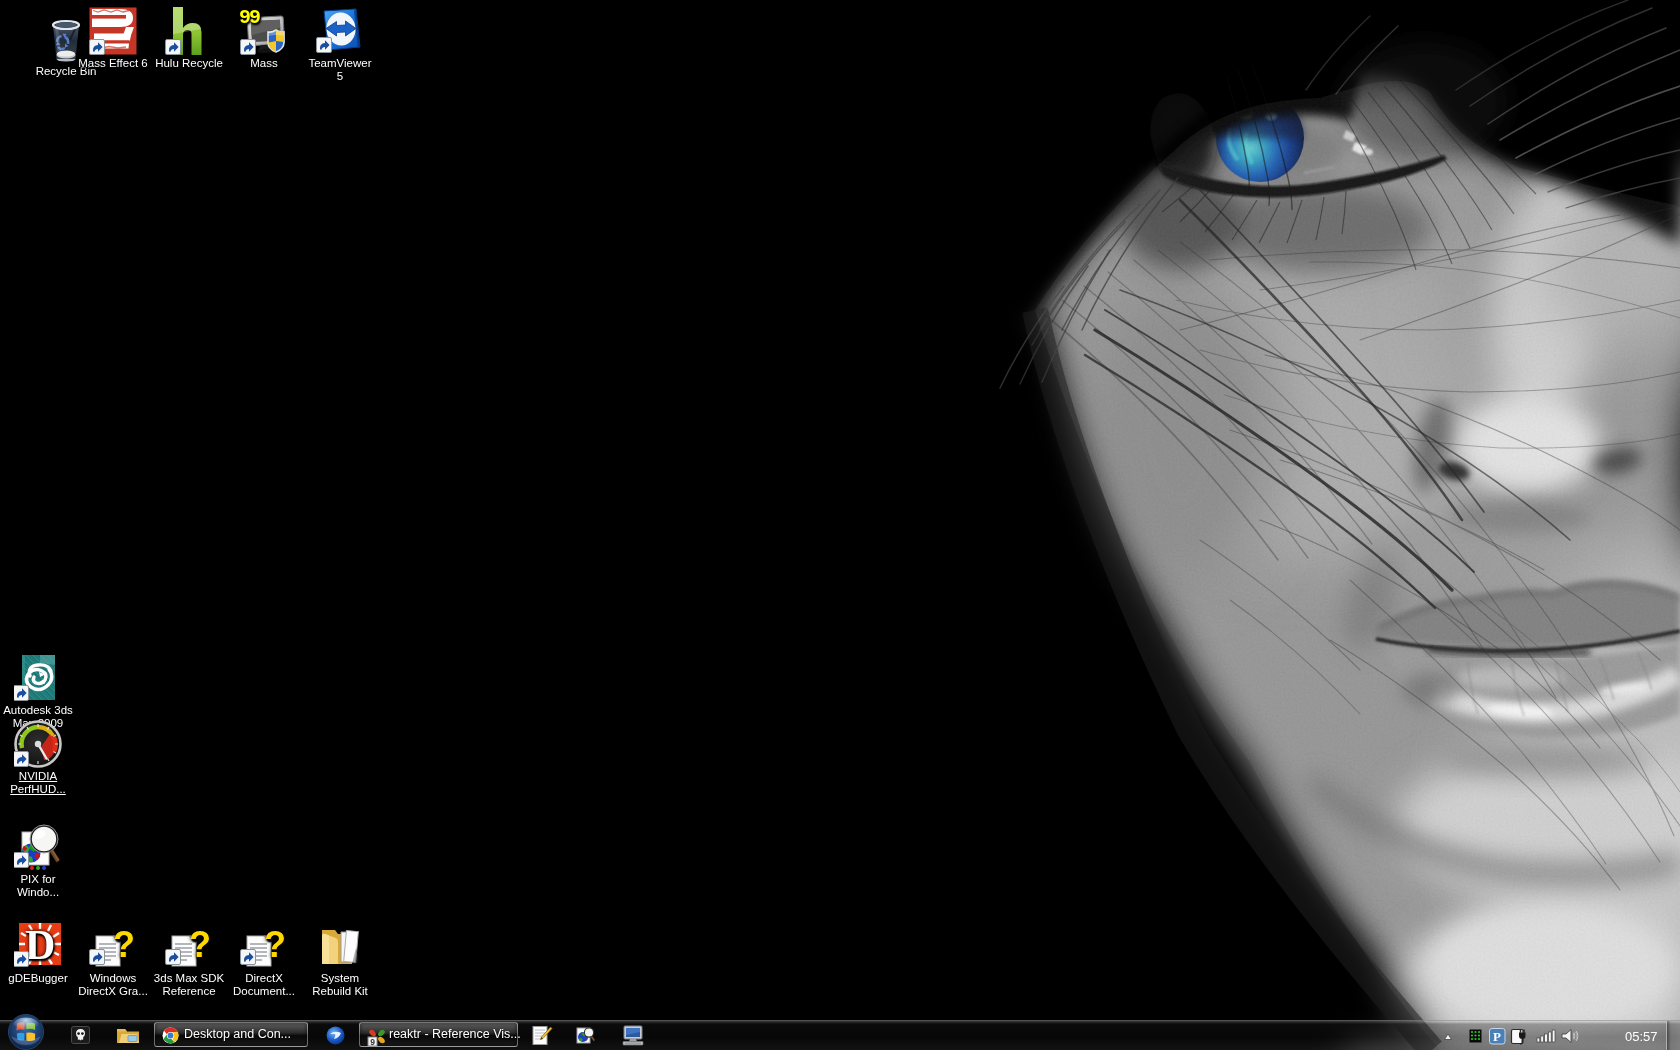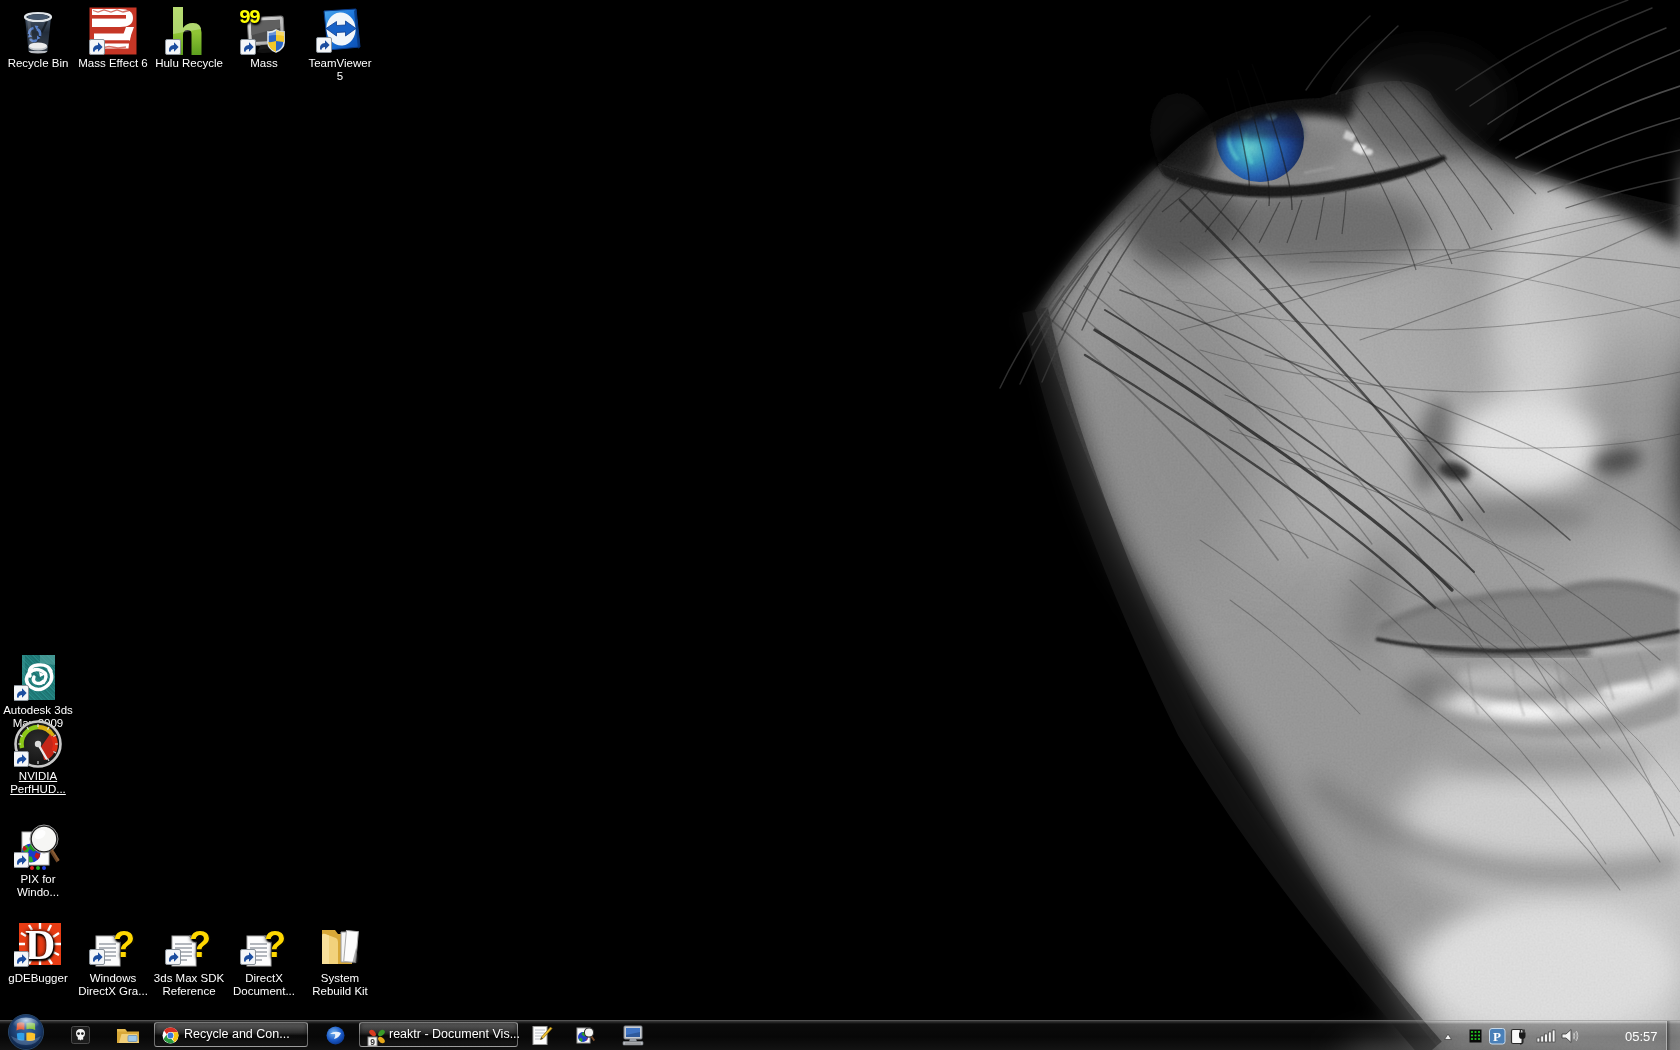--- a/index.html
+++ b/index.html
@@ -207,21 +207,21 @@
 <path d="M1350,580 Q1440,660 1520,750 Q1570,810 1606,864" stroke-width="1.05"></path>
 <path d="M1480,600 Q1570,668 1640,742 Q1668,774 1680,792" stroke-width="0.91"></path>
 <path d="M1200,540 Q1290,600 1360,670" stroke-width="1.12"></path>
 <path d="M1230,600 Q1300,650 1360,714" stroke-width="1.05"></path>
 </g>
 <g opacity="0.085" clip-path="url(#skinclip)">
 <rect x="980" y="0" width="700" height="1050" filter="url(#grain)"></rect>
 </g>
 </svg>
 
-<div class="ic" style="left:0px;top:7px;">
+<div class="ic" style="left:0px;top:15px;padding-left:28px;">
     <svg width="48" height="48" viewBox="0 0 48 48">
 <defs>
         <linearGradient id="rbG" x1="0" y1="0" x2="0" y2="1">
           <stop offset="0%" stop-color="#4a5a6e"></stop>
           <stop offset="45%" stop-color="#242e3c"></stop>
           <stop offset="100%" stop-color="#3a4450"></stop>
         </linearGradient>
       </defs>
 <path d="M11,10 L37,10 L33.5,44 L14.5,44 Z" fill="url(#rbG)" opacity="0.96"></path>
 <path d="M33,14 Q28,26 18,42" stroke="#141a22" stroke-width="2" fill="none" opacity="0.8"></path>
@@ -514,35 +514,35 @@
 background:linear-gradient(to bottom, rgba(185,185,185,0.50) 0%, rgba(95,95,95,0.42) 42%, rgba(12,12,12,0.55) 55%, rgba(40,40,40,0.45) 100%);
 box-shadow:inset 0 0 4px rgba(0,0,0,0.6);color:#fff;font-size:12.5px;">
 <div style="position:absolute;left:7px;top:3.5px;"><svg width="17" height="17" viewBox="0 0 17 17">
 <circle cx="8.5" cy="8.5" r="8" fill="#fff"></circle>
 <path d="M8.5,0.5 a8,8 0 0 1 7.3,4.7 l-7.3,0 a3.8,3.8 0 0 0 -3.5,2.3 l-3,-4 A8,8 0 0 1 8.5,0.5 Z" fill="#d83025"></path>
 <path d="M15.8,5.2 a8,8 0 0 1 -3.3,10 l-3.5,-6.3 a3.8,3.8 0 0 0 -0.2,-3.7 Z" fill="#f8c410"></path>
 <path d="M12.5,15.2 a8,8 0 0 1 -11,-3.2 l3.2,-4.5 a3.8,3.8 0 0 0 3.8,3.5 Z" fill="#2a9a40"></path>
 <circle cx="8.5" cy="8.5" r="3.6" fill="#fff"></circle>
         <circle cx="8.5" cy="8.5" r="2.9" fill="#3a78d8"></circle>
 </svg></div>
-<div style="position:absolute;left:29px;top:4px;white-space:nowrap;overflow:hidden;text-shadow:0 1px 2px #000;">Recycle and Con...</div>
+<div style="position:absolute;left:29px;top:4px;white-space:nowrap;overflow:hidden;text-shadow:0 1px 2px #000;">Desktop and Con...</div>
   </div>
 <div style="position:absolute;left:359px;top:1022px;width:159px;height:25px;border-radius:3px;
 border:1px solid rgba(255,255,255,0.38);box-sizing:border-box;
 background:linear-gradient(to bottom, rgba(185,185,185,0.50) 0%, rgba(95,95,95,0.42) 42%, rgba(12,12,12,0.55) 55%, rgba(40,40,40,0.45) 100%);
 box-shadow:inset 0 0 4px rgba(0,0,0,0.6);color:#fff;font-size:12.5px;">
 <div style="position:absolute;left:7px;top:3.5px;"><svg width="20" height="19" viewBox="0 0 20 19">
 <path d="M3,7 Q1,4 3.5,3 Q6,2.2 8,5 Q10,8 8,9 Q6,10 3,7 Z" fill="#d83a20"></path>
 <path d="M12,5 Q14,2.2 16.5,3 Q19,4 17,7 Q14,10 12,9 Q10,8 12,5 Z" fill="#3a9a28"></path>
 <path d="M3,12 Q1,15 3.5,16 Q6,16.8 8,14 Q10,11 8,10 Q6,9 3,12 Z" fill="#2a5ad8"></path>
 <path d="M12,14 Q14,16.8 16.5,16 Q19,15 17,12 Q14,9 12,10 Q10,11 12,14 Z" fill="#e8a818"></path>
 <rect x="1" y="10" width="9" height="9" fill="#f4f4f4" stroke="#888"></rect>
 <text x="5.5" y="17.5" font-size="8.5" font-weight="bold" fill="#333" text-anchor="middle" font-family="Liberation Sans,sans-serif">9</text>
 </svg></div>
-<div style="position:absolute;left:29px;top:4px;white-space:nowrap;overflow:hidden;text-shadow:0 1px 2px #000;">reaktr - Document Vis...</div>
+<div style="position:absolute;left:29px;top:4px;white-space:nowrap;overflow:hidden;text-shadow:0 1px 2px #000;">reaktr - Reference Vis...</div>
   </div>
 <svg style="position:absolute;left:326px;top:1026px" width="19" height="19" viewBox="0 0 19 19">
 <defs>
       <radialGradient id="tbB" cx="40%" cy="35%" r="70%">
         <stop offset="0%" stop-color="#7ab8f0"></stop>
         <stop offset="60%" stop-color="#1a5ac8"></stop>
         <stop offset="100%" stop-color="#0a3488"></stop>
       </radialGradient>
     </defs>
 <circle cx="9.5" cy="9.5" r="9" fill="url(#tbB)"></circle>

